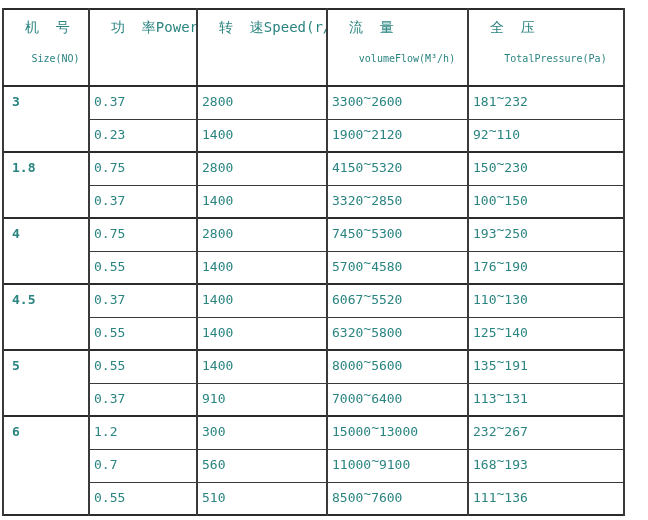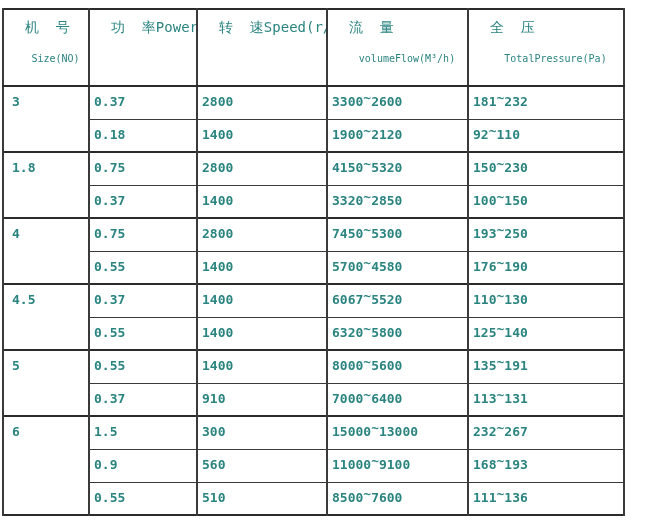--- a/index.html
+++ b/index.html
@@ -50,21 +50,20 @@
   .h-line2 {
     margin-top: 16px;
     font-size: 10px;
     white-space: pre;
     text-align: center;
   }
   tbody td {
     height: 33px;
     padding-top: 7px;
     white-space: pre;
-    font-weight: bold;
   }
   tbody tr.group-start td {
     border-top: 2px solid #2b2b2b;
   }
   tbody td.size {
     font-weight: bold;
     padding-left: 8px;
   }
   .tilde {
     position: relative;
@@ -108,21 +107,21 @@
   </thead>
   <tbody>
       <tr class="group-start">
         <td class="size" rowspan="2">3</td>
         <td>0.37</td>
         <td>2800</td>
         <td>3300<span class="tilde">~</span>2600</td>
         <td>181<span class="tilde">~</span>232</td>
       </tr>
       <tr class="sub-row">
-        <td>0.18</td>
+        <td>0.23</td>
         <td>1400</td>
         <td>1900<span class="tilde">~</span>2120</td>
         <td>92<span class="tilde">~</span>110</td>
       </tr>
       <tr class="group-start">
         <td class="size" rowspan="2">1.8</td>
         <td>0.75</td>
         <td>2800</td>
         <td>4150<span class="tilde">~</span>5320</td>
         <td>150<span class="tilde">~</span>230</td>
@@ -167,27 +166,27 @@
         <td>135<span class="tilde">~</span>191</td>
       </tr>
       <tr class="sub-row">
         <td>0.37</td>
         <td>910</td>
         <td>7000<span class="tilde">~</span>6400</td>
         <td>113<span class="tilde">~</span>131</td>
       </tr>
       <tr class="group-start">
         <td class="size" rowspan="3">6</td>
-        <td>1.5</td>
+        <td>1.2</td>
         <td>300</td>
         <td>15000<span class="tilde">~</span>13000</td>
         <td>232<span class="tilde">~</span>267</td>
       </tr>
       <tr class="sub-row">
-        <td>0.9</td>
+        <td>0.7</td>
         <td>560</td>
         <td>11000<span class="tilde">~</span>9100</td>
         <td>168<span class="tilde">~</span>193</td>
       </tr>
       <tr class="sub-row">
         <td>0.55</td>
         <td>510</td>
         <td>8500<span class="tilde">~</span>7600</td>
         <td>111<span class="tilde">~</span>136</td>
       </tr>

